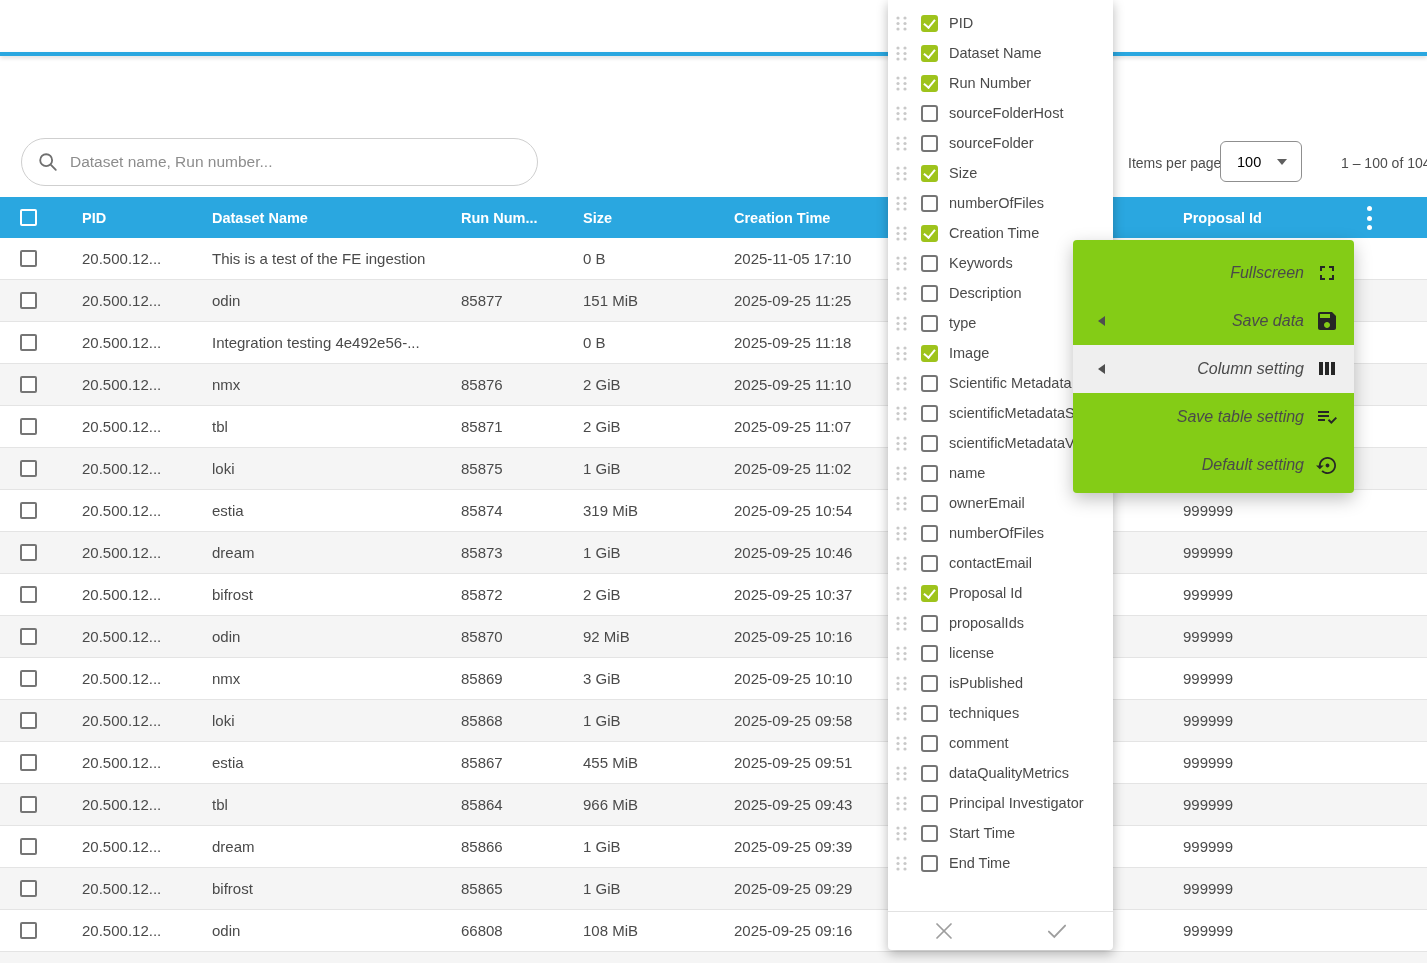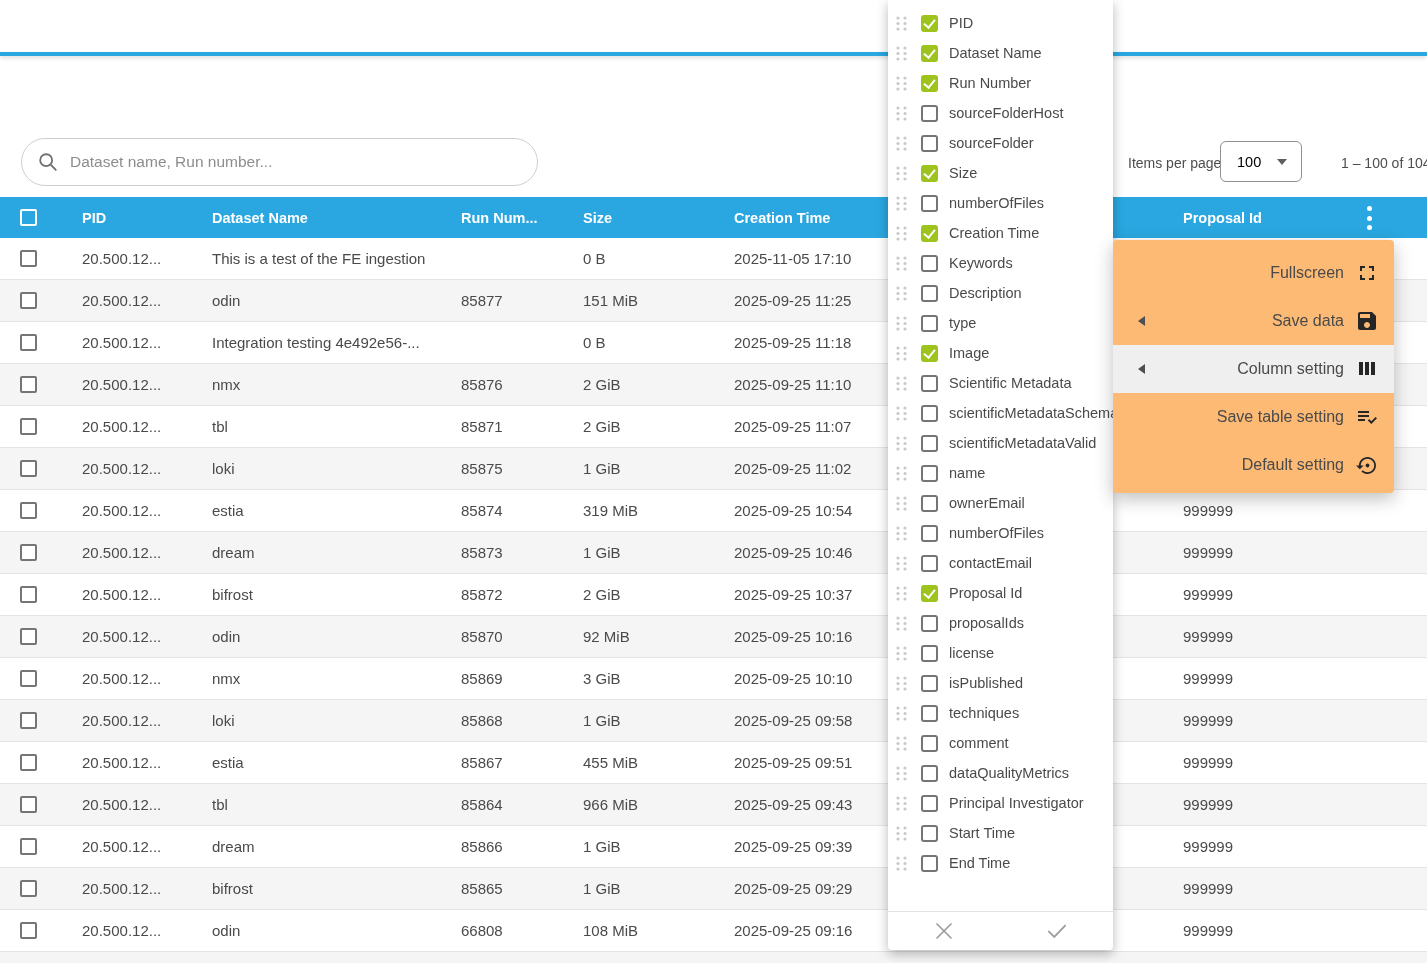--- a/index.html
+++ b/index.html
@@ -57,22 +57,22 @@
     box-sizing:border-box;margin-left:13px;flex:0 0 auto;display:flex;align-items:center;justify-content:center;}
   .col-item.checked .col-cb{background:#9ec31c;border-color:#9ec31c;}
   .col-item.checked .col-cb::after{content:'';width:5px;height:9px;border:solid #fff;border-width:0 2px 2px 0;
     transform:rotate(40deg);margin-bottom:2px;}
   .col-label{margin-left:11px;font-size:14.5px;color:#4a4a4a;white-space:nowrap;}
   .panel-footer{position:absolute;left:0;bottom:0;width:100%;height:38px;border-top:1px solid #e2e2e2;
     display:flex;align-items:center;justify-content:space-around;}
   .panel-footer .fbtn{width:26px;height:26px;display:flex;align-items:center;justify-content:center;cursor:pointer;}
 
   
-  .ctx-menu{position:absolute;left:1113px;top:240px;width:281px;height:253px;background:#fdba74;z-index:20;
-    border-radius:4px;box-shadow:0 6px 18px rgba(0,0,0,.25);box-sizing:border-box;padding-top:9px;}
+  .ctx-menu{position:absolute;left:1073px;top:240px;width:281px;height:253px;background:#84cc16;z-index:20;
+    border-radius:4px;box-shadow:0 6px 18px rgba(0,0,0,.25);box-sizing:border-box;padding-top:9px;font-style:italic;}
   .ctx-item{position:relative;height:48px;display:flex;align-items:center;justify-content:flex-end;
     padding-right:15px;cursor:pointer;}
   .ctx-item.highlighted{background:#efefef;}
   .ctx-item .ctx-label{font-size:16px;color:#4a4a4a;margin-right:11px;white-space:nowrap;}
   .ctx-item .subarrow{position:absolute;left:25px;width:0;height:0;border-top:5px solid transparent;
     border-bottom:5px solid transparent;border-right:7px solid #4f4f4f;}
   .ctx-item svg{flex:0 0 auto;}
 </style>
 </head>
 <body>

